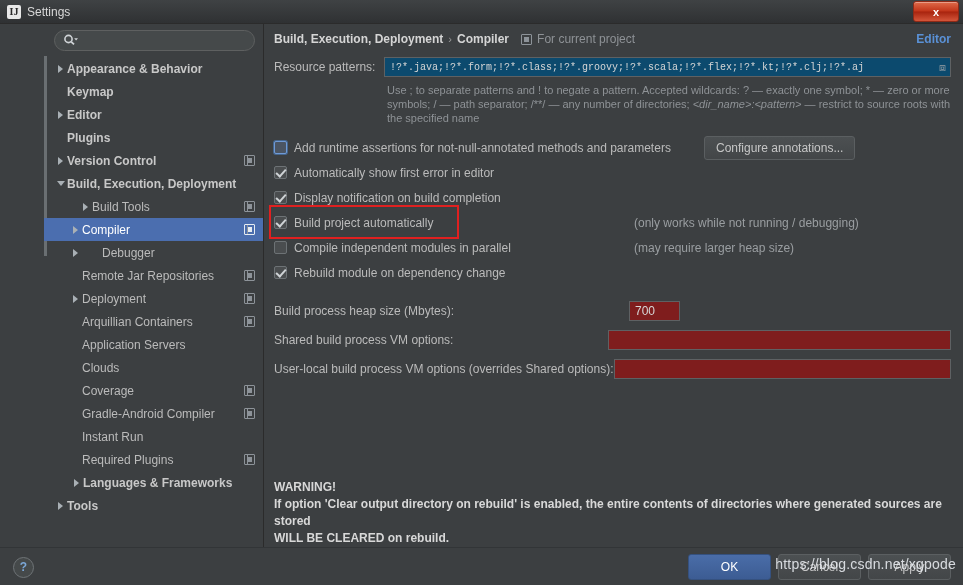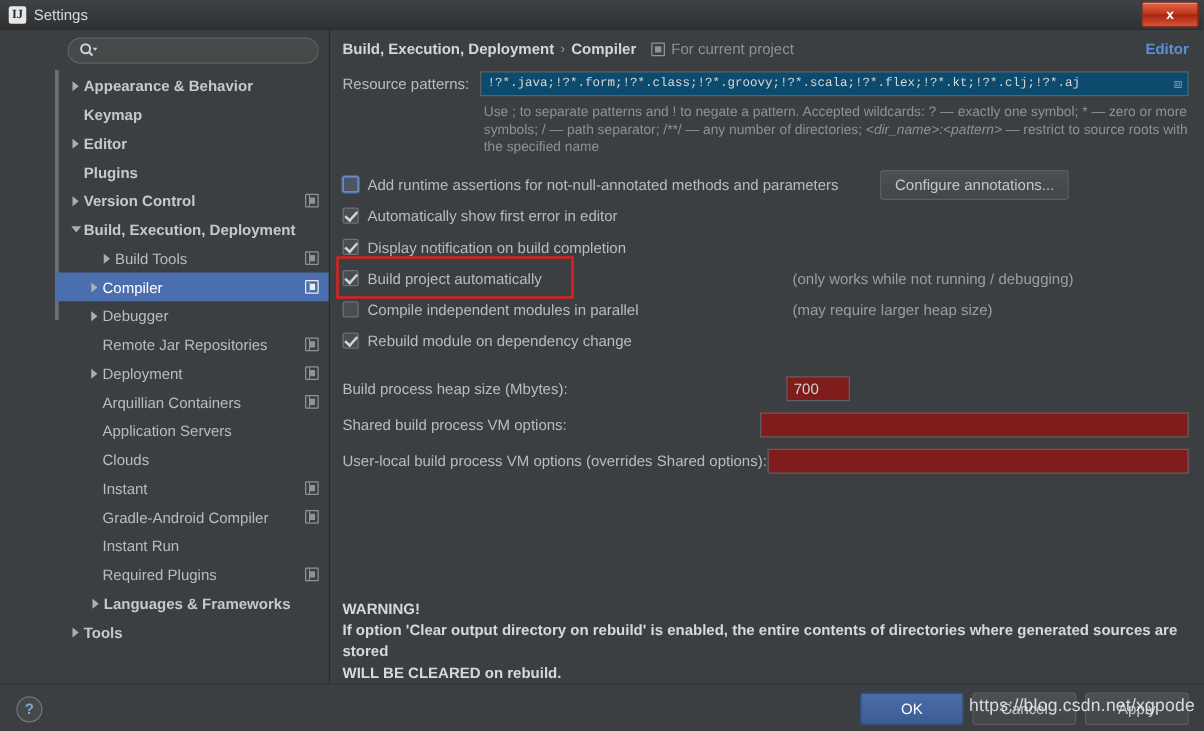--- a/index.html
+++ b/index.html
@@ -511,21 +511,21 @@
           <span class="tree-label">Build Tools</span>
           <span class="proj-icon"></span>
         </div>
         <div class="tree-row selected" style="padding-left: 25px;">
           <span class="tree-arrow">
             <span class="arrow-right"></span>
           </span>
           <span class="tree-label">Compiler</span>
           <span class="proj-icon"></span>
         </div>
-        <div class="tree-row" style="padding-left: 25px;">
+        <div class="tree-row" style="padding-left: 25px; gap: 20px;">
           <span class="tree-arrow">
             <span class="arrow-right"></span>
           </span>
           <span class="tree-label">Debugger</span>
         </div>
         <div class="tree-row" style="padding-left: 25px;">
           <span class="tree-arrow"></span>
           <span class="tree-label">Remote Jar Repositories</span>
           <span class="proj-icon"></span>
         </div>
@@ -544,21 +544,21 @@
         <div class="tree-row" style="padding-left: 25px;">
           <span class="tree-arrow"></span>
           <span class="tree-label">Application Servers</span>
         </div>
         <div class="tree-row" style="padding-left: 25px;">
           <span class="tree-arrow"></span>
           <span class="tree-label">Clouds</span>
         </div>
         <div class="tree-row" style="padding-left: 25px;">
           <span class="tree-arrow"></span>
-          <span class="tree-label">Instant</span>
+          <span class="tree-label">Coverage</span>
           <span class="proj-icon"></span>
         </div>
         <div class="tree-row" style="padding-left: 25px;">
           <span class="tree-arrow"></span>
           <span class="tree-label">Gradle-Android Compiler</span>
           <span class="proj-icon"></span>
         </div>
         <div class="tree-row" style="padding-left: 25px;">
           <span class="tree-arrow"></span>
           <span class="tree-label">Instant Run</span>

